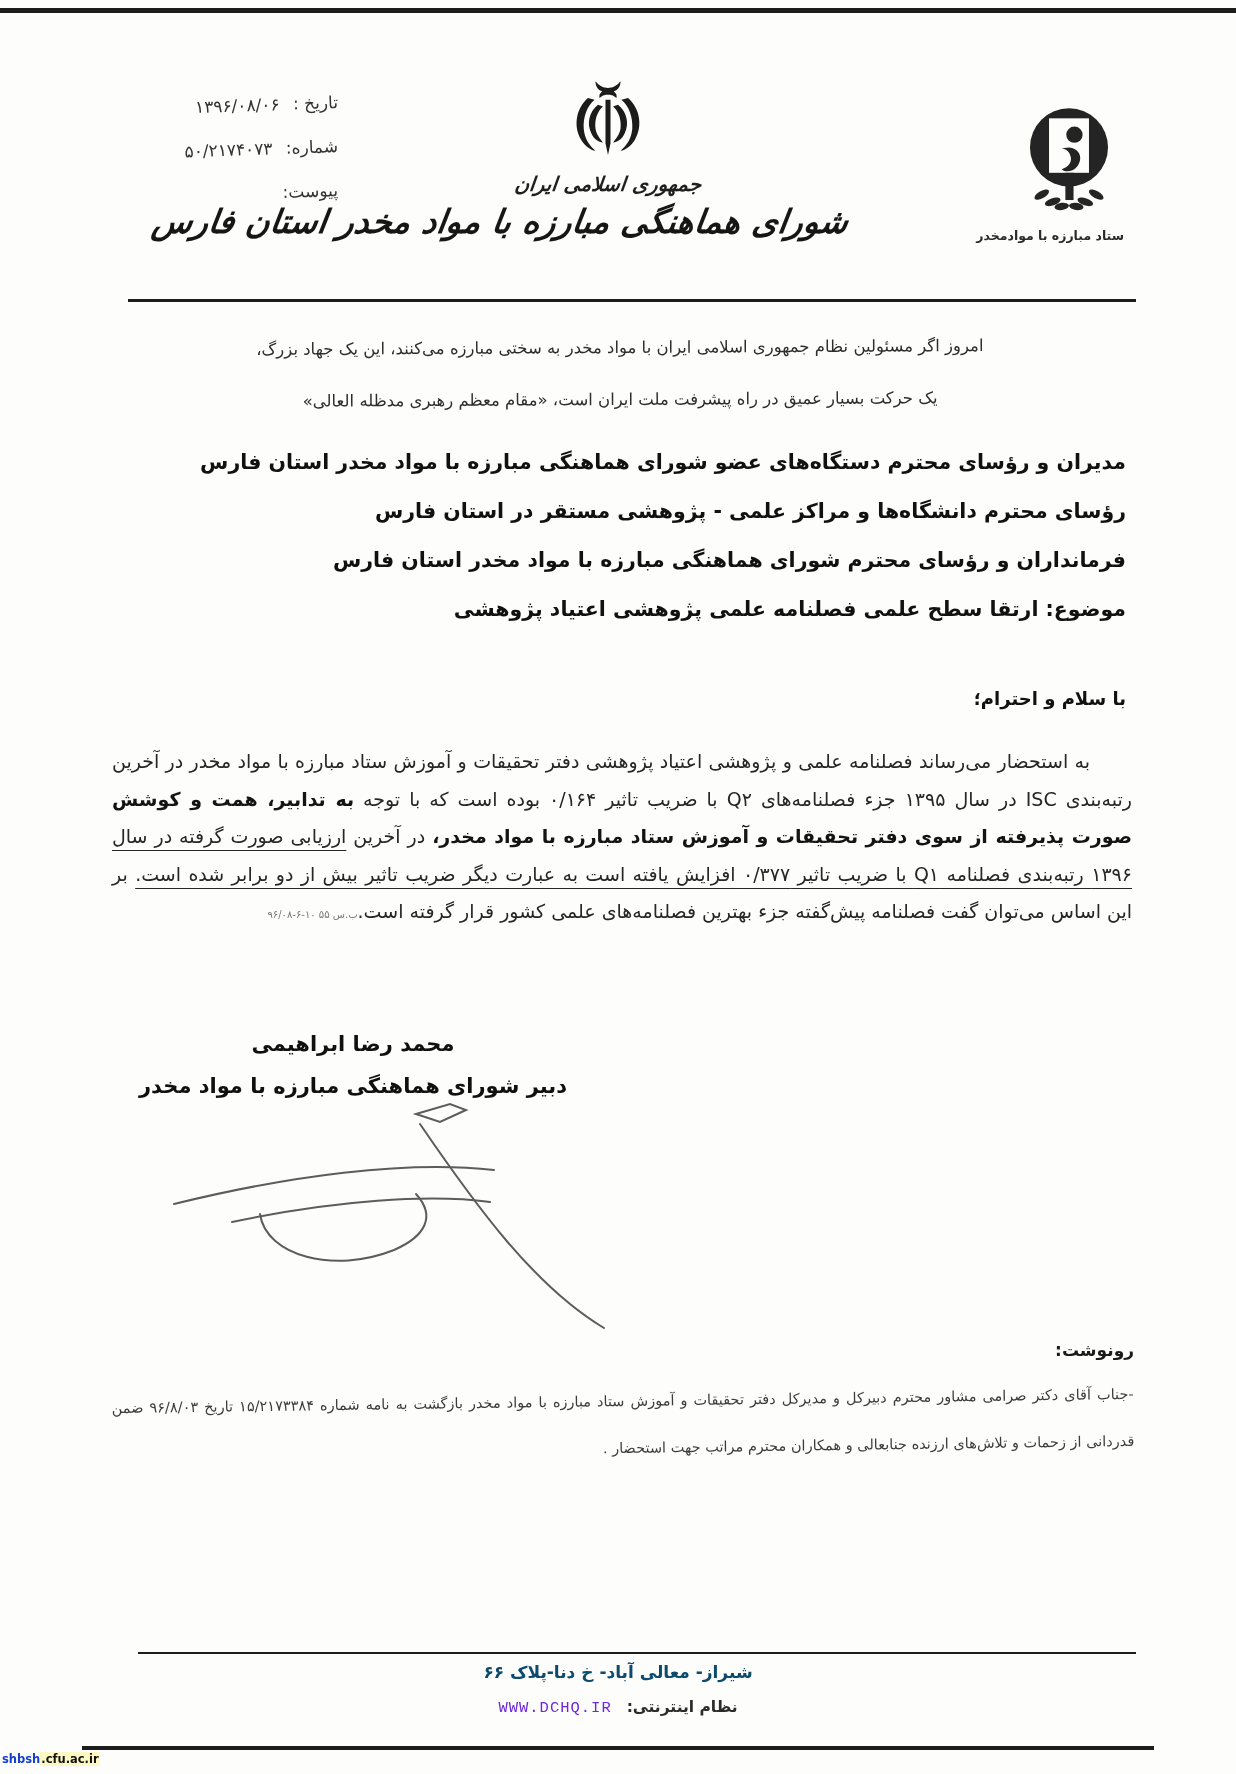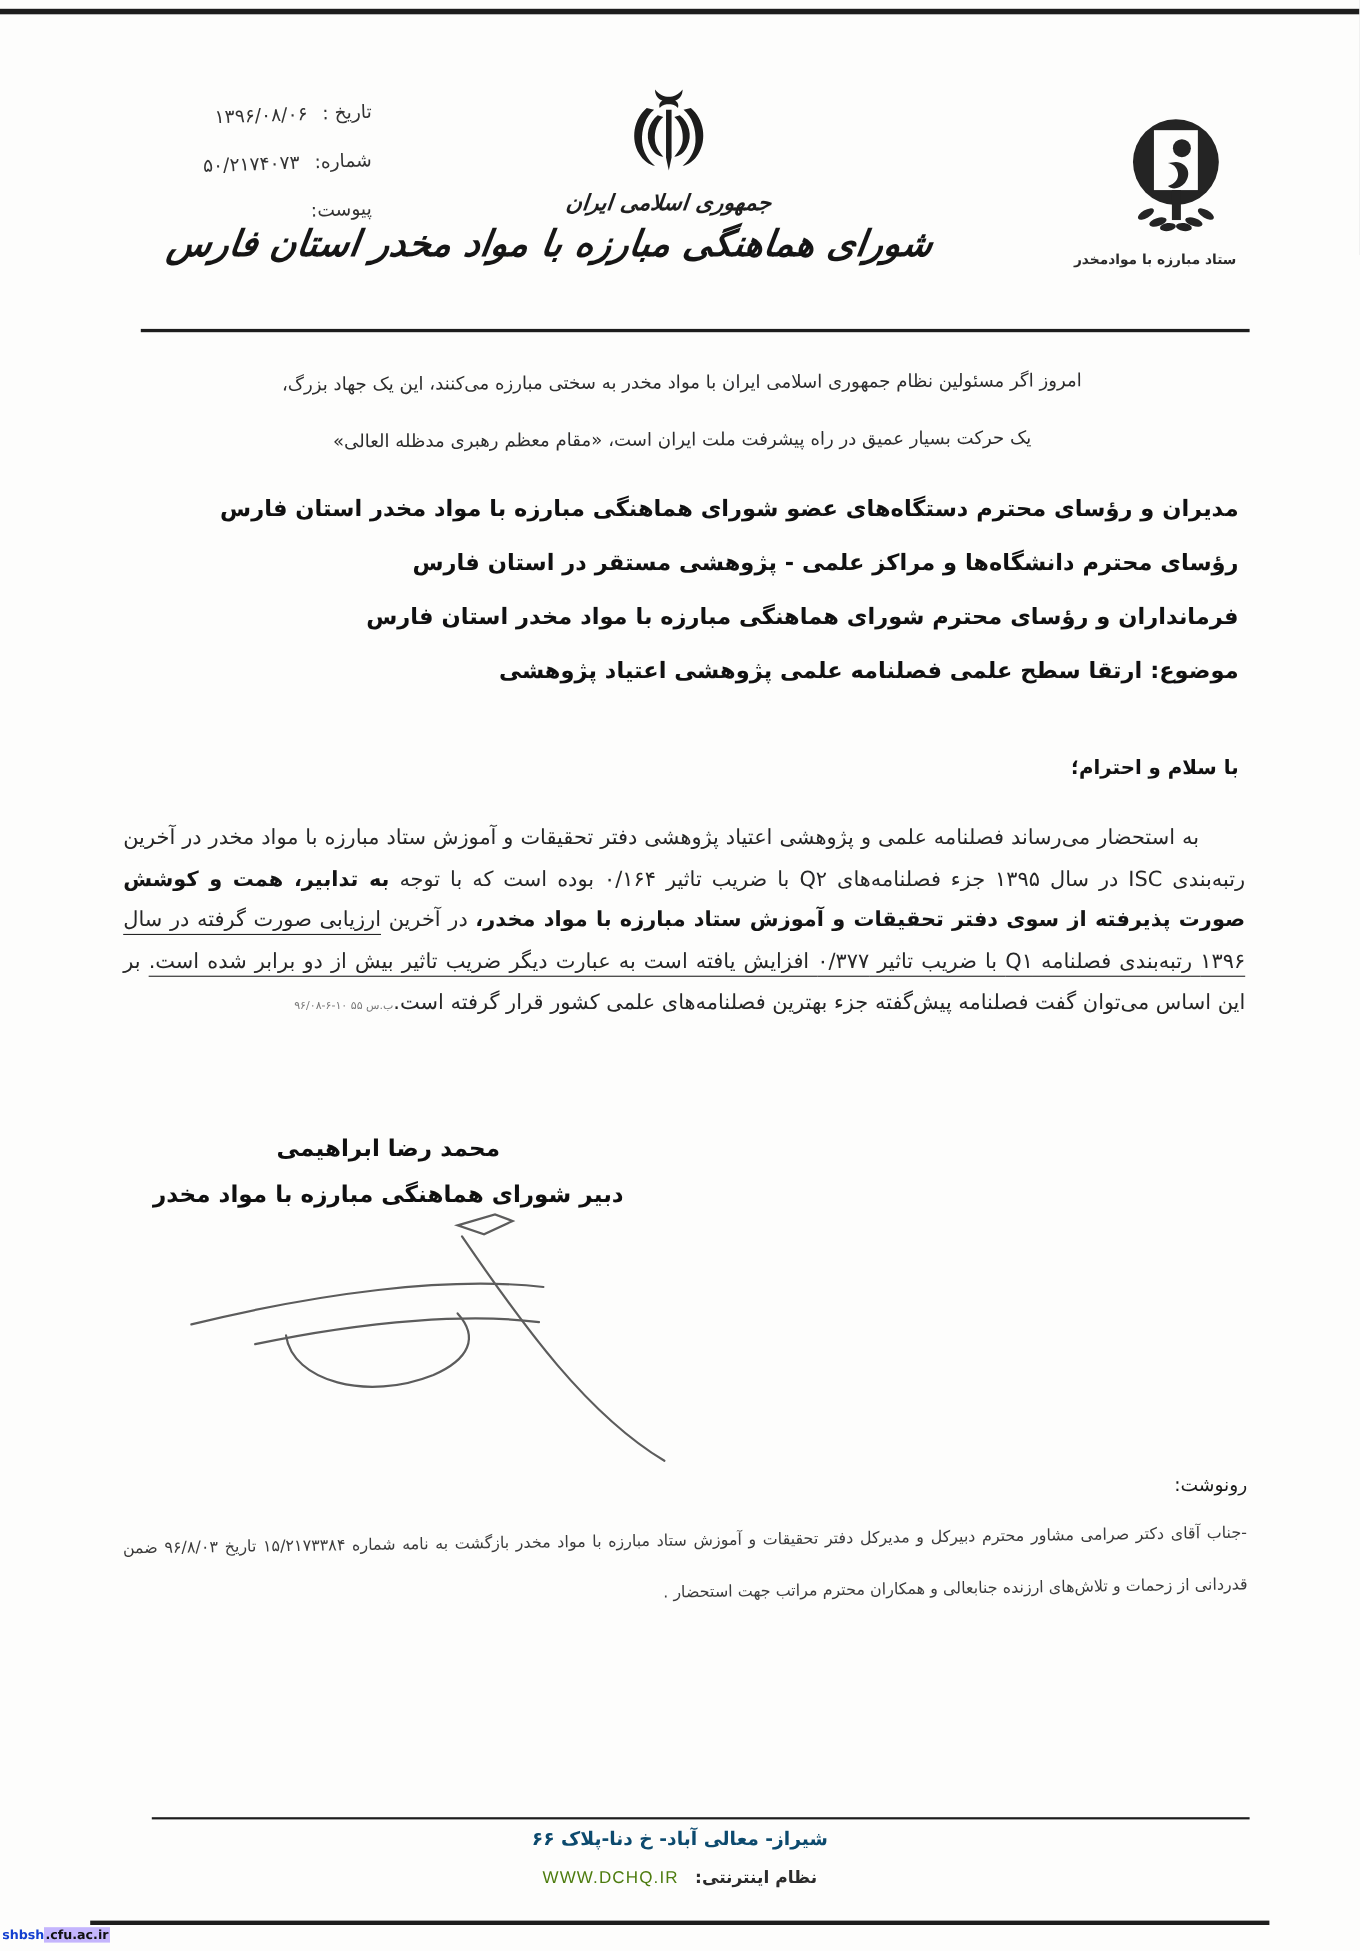--- a/index.html
+++ b/index.html
@@ -35,31 +35,31 @@
   .bodytext .b{font-weight:bold;color:#141414;}
   .bodytext .u{text-decoration:underline;text-underline-offset:7px;}
   .handnote{font-size:10px;color:#777;letter-spacing:1px;}
   
   .sig-block{position:absolute;left:128px;top:1032px;width:450px;text-align:center;font-weight:bold;color:#101010;}
   .sig-name{font-size:21px;}
   .sig-title{font-size:21px;margin-top:18px;white-space:nowrap;}
   .sig-scribble{position:absolute;left:168px;top:1098px;}
   
   .cc{position:absolute;left:112px;top:1340px;width:1022px;}
-  .cc-label{text-align:right;font-weight:normal;font-size:17px;color:#1a1a1a;}
+  .cc-label{text-align:right;font-weight:bold;font-size:17px;color:#1a1a1a;}
   .cc-text{margin-top:18px;font-size:14.5px;line-height:47px;text-align:justify;color:#3c3c3c;transform:rotate(-.8deg);}
   
   .footer-address{position:absolute;left:118px;top:1662px;width:1000px;text-align:center;font-weight:bold;font-size:17px;color:#0c4a6e;}
   .footer-web{position:absolute;left:118px;top:1698px;width:1000px;text-align:center;font-size:15.5px;color:#2c2c2c;}
   .footer-web .lbl{font-weight:bold;}
-  .footer-web .url{font-family:Liberation Sans, sans-serif;color:#4d7c0f;letter-spacing:1px;margin-right:10px;}
+  .footer-web .url{font-family:Liberation Mono, monospace;color:#6d28d9;letter-spacing:1px;margin-right:10px;}
   
   .watermark{position:absolute;left:2px;top:1752px;direction:ltr;font-size:11.5px;font-weight:bold;}
   .wm-prefix{color:#1440d0;}
-  .wm-suffix{background:#c4b5fd;color:#111;padding:0 1px;}
+  .wm-suffix{background:#fef9c3;color:#111;padding:0 1px;}
 </style>
 </head>
 <body>
 
 <div class="page">
 
   <div class="rule" style="left:0;top:8px;width:1236px;height:5px;"></div>
   <div class="rule" style="left:128px;top:299px;width:1008px;height:3px;"></div>
   <div class="rule" style="left:138px;top:1652px;width:998px;height:2px;"></div>
   <div class="rule" style="left:82px;top:1746px;width:1072px;height:4px;"></div>

